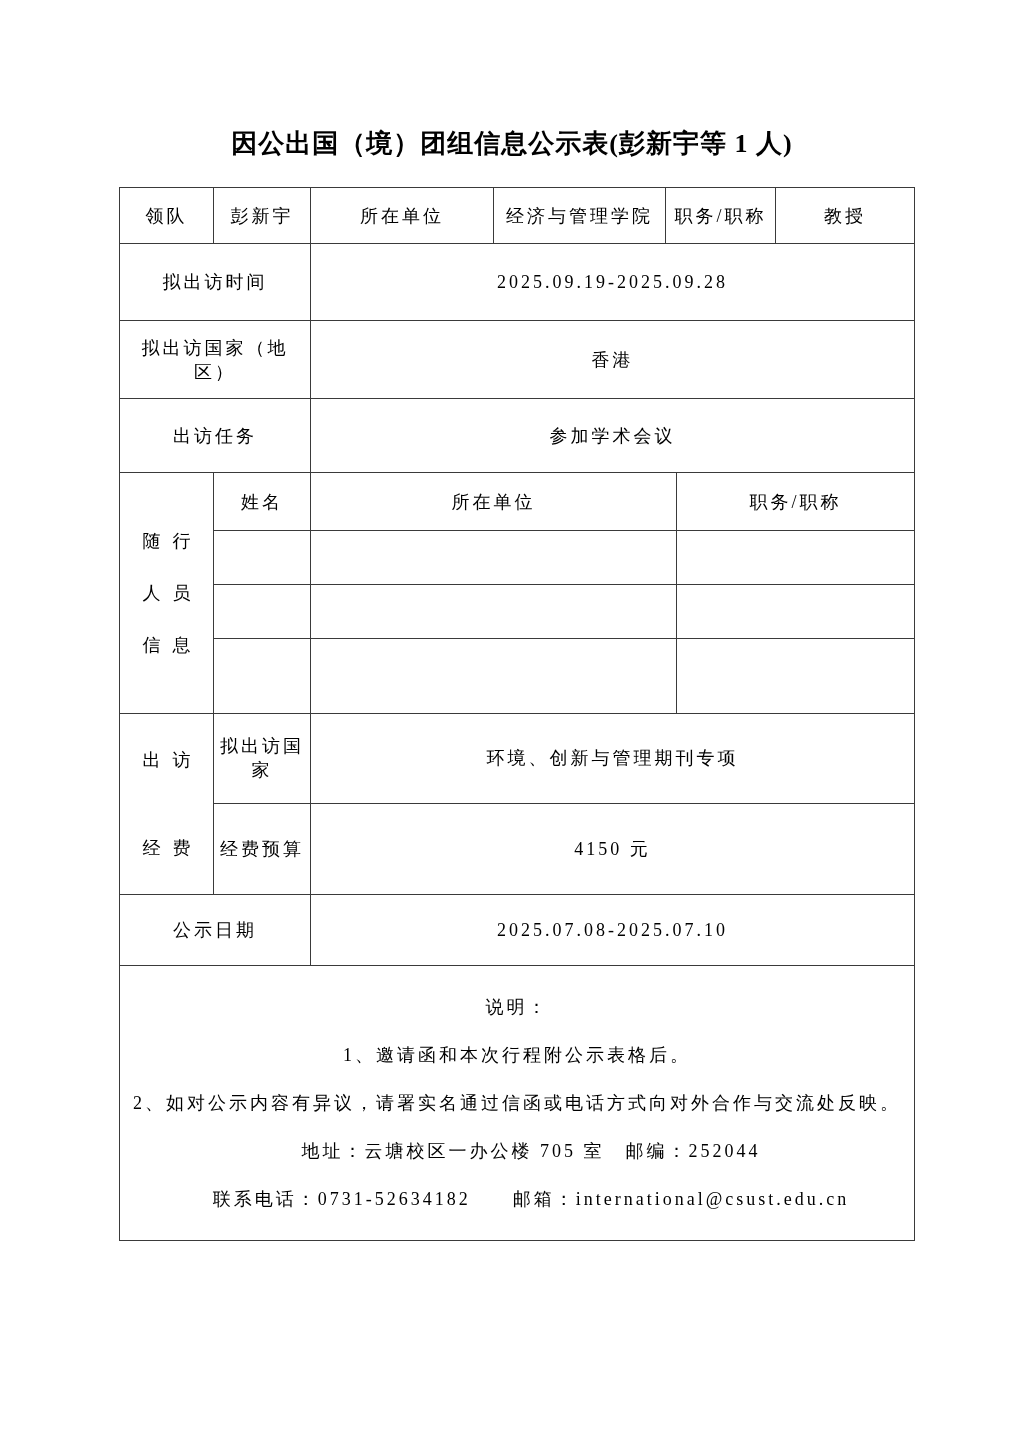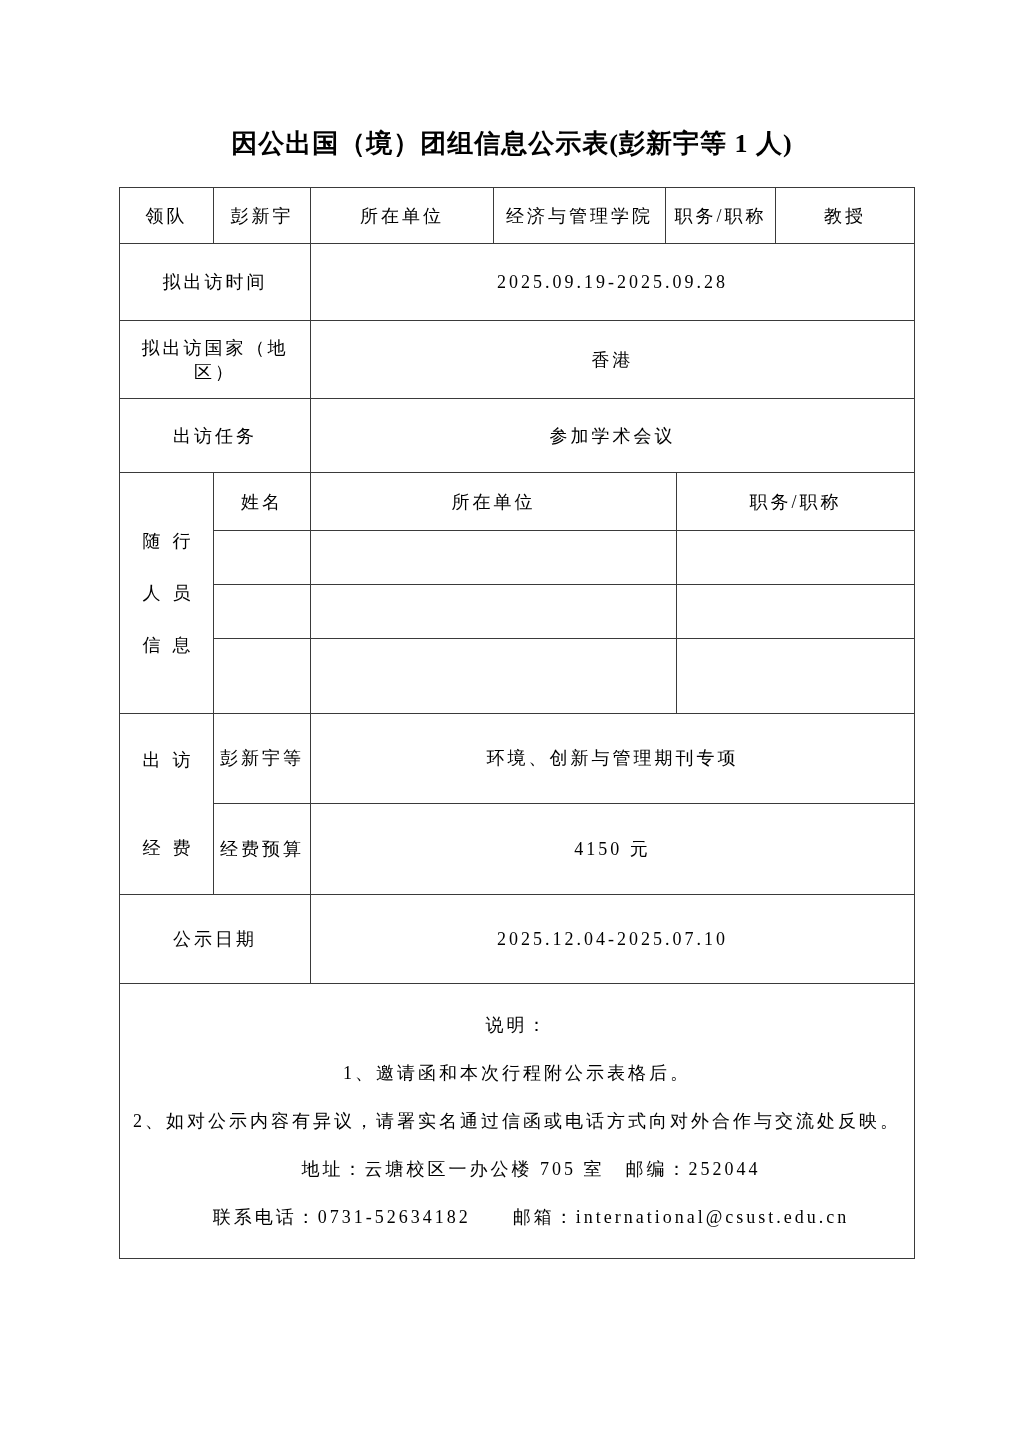--- a/index.html
+++ b/index.html
@@ -47,21 +47,21 @@
   
   tr.rh-a { height: 56px; }
   tr.rh-b { height: 77px; }
   tr.rh-c { height: 78px; }
   tr.rh-d { height: 74px; }
   tr.rh-e { height: 58px; }
   tr.rh-f { height: 54px; }
   tr.rh-g { height: 75px; }
   tr.rh-h { height: 85px; font-family: Liberation Serif, serif; }
   tr.rh-h2 { height: 86px; }
-  tr.rh-i { height: 89px; margin-top: 26px; }
+  tr.rh-i { height: 71px; margin-top: 26px; }
   tr.rh-j { height: 275px; }
   
   .vstack div {
     letter-spacing: 12px;
     padding-left: 12px;
   }
   .vstack-3 div { line-height: 52px; }
   .vstack-2 div { line-height: 88px; }
   
   td.notes {
@@ -146,32 +146,32 @@
       <td colspan="2"></td>
     </tr>
 
     <tr class="rh-h">
       <td rowspan="2">
         <div class="vstack vstack-2">
           <div>出访</div>
           <div>经费</div>
         </div>
       </td>
-      <td class="lbl tight">彭新宇等</td>
+      <td class="lbl tight">拟出访国家</td>
       <td class="val-cn" colspan="5">环境、创新与管理期刊专项</td>
     </tr>
 
     <tr class="rh-h2">
       <td class="lbl tight">经费预算</td>
       <td class="val" colspan="5">4150 元</td>
     </tr>
 
     <tr class="rh-i">
       <td class="lbl" colspan="2">公示日期</td>
-      <td class="val" colspan="5">2025.12.04-2025.07.10</td>
+      <td class="val" colspan="5">2025.07.08-2025.07.10</td>
     </tr>
 
     <tr class="rh-j">
       <td class="notes" colspan="7">
         <div>说明：</div>
         <div>1、邀请函和本次行程附公示表格后。</div>
         <div>2、如对公示内容有异议，请署实名通过信函或电话方式向对外合作与交流处反映。</div>
         <div class="indent">地址：云塘校区一办公楼 705 室　邮编：252044</div>
         <div class="indent">联系电话：0731-52634182　　邮箱：international@csust.edu.cn</div>
       </td>

